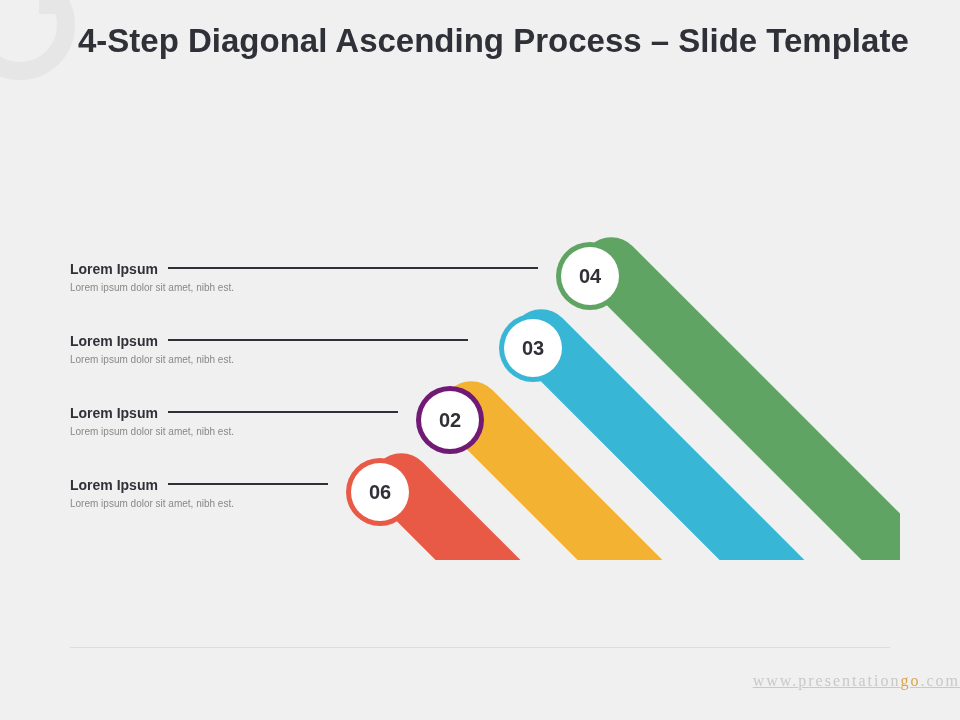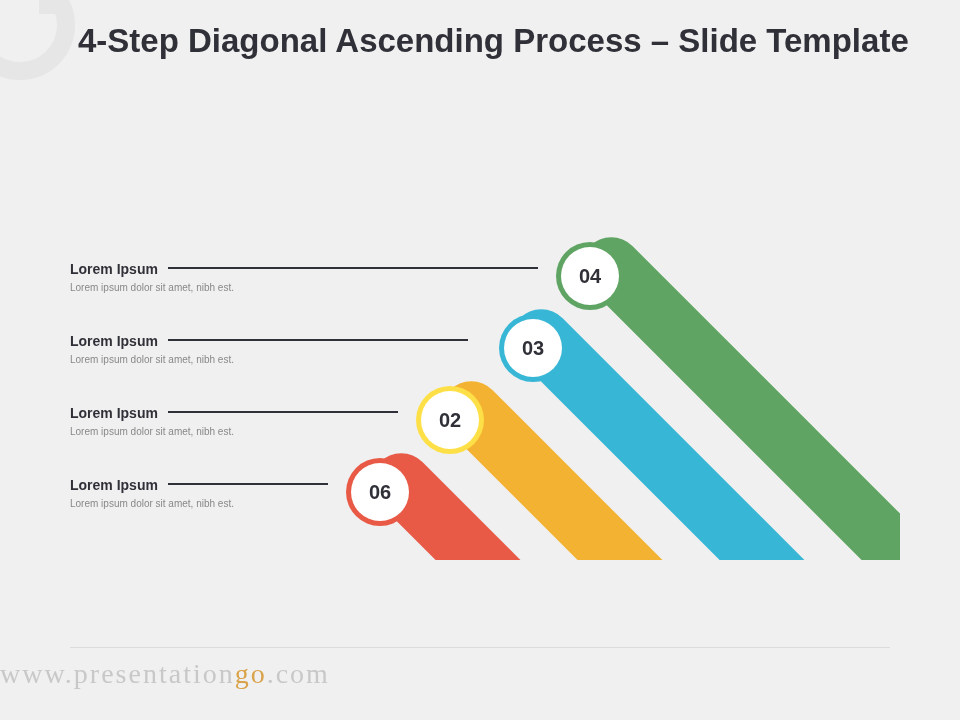--- a/index.html
+++ b/index.html
@@ -22,21 +22,21 @@
   
   .num-circle { position: absolute; border-radius: 50%; }
   .num-inner { position: absolute; top: 5px; left: 5px; right: 5px; bottom: 5px; background: #fff; border-radius: 50%; display: flex; align-items: center; justify-content: center; font-weight: 700; font-size: 20px; color: #303138; }
 
   
   .row { position: absolute; left: 0; }
   .row-title { font-size: 14px; font-weight: 700; color: #303138; display: inline-block; }
   .row-line { display: inline-block; vertical-align: middle; height: 2px; background: #303138; margin-left: 6px; margin-bottom: 3px; }
   .row-sub { font-size: 10px; color: #888; margin-top: 4px; }
 
-  .footer { position: absolute; bottom: 30px; left: 0; width: 100%; text-align: left; font-size: 28px; letter-spacing: 2px; color: #c8c8c8; font-family: Georgia, serif; }
+  .footer { position: absolute; bottom: 30px; left: 0; width: 100%; text-align: right; font-size: 16px; letter-spacing: 2px; color: #c8c8c8; font-family: Georgia, serif; text-decoration: underline; }
   .footer-line { position: absolute; bottom: 72px; left: 70px; right: 70px; height: 1px; background: #dcdcdc; }
   .footer .o { color: #d9a34a; }
 </style>
 </head>
 <body>
 
 <div class="slide">
 
   <div class="logo-corner">
     <div class="ring"></div>
@@ -51,21 +51,21 @@
     <div class="num-circle" style="top:22px; left:486px; width:68px; height:68px; background:#5fa463;">
       <div class="num-inner">04</div>
     </div>
 
     <div class="bar-diag" style="top:98px; left:420px; height:420px; background:#37b7d5;"></div>
     <div class="num-circle" style="top:94px; left:429px; width:68px; height:68px; background:#37b7d5;">
       <div class="num-inner">03</div>
     </div>
 
     <div class="bar-diag" style="top:170px; left:350px; height:320px; background:#f4b233;"></div>
-    <div class="num-circle" style="top:166px; left:346px; width:68px; height:68px; background:#fde047;">
+    <div class="num-circle" style="top:166px; left:346px; width:68px; height:68px; background:#701a75;">
       <div class="num-inner">02</div>
     </div>
 
     <div class="bar-diag" style="top:242px; left:280px; height:220px; background:#e85a46;"></div>
     <div class="num-circle" style="top:238px; left:276px; width:68px; height:68px; background:#e85a46;">
       <div class="num-inner">06</div>
     </div>
 
     <div class="row" style="top:40px;">
       <span class="row-title">Lorem Ipsum</span>

